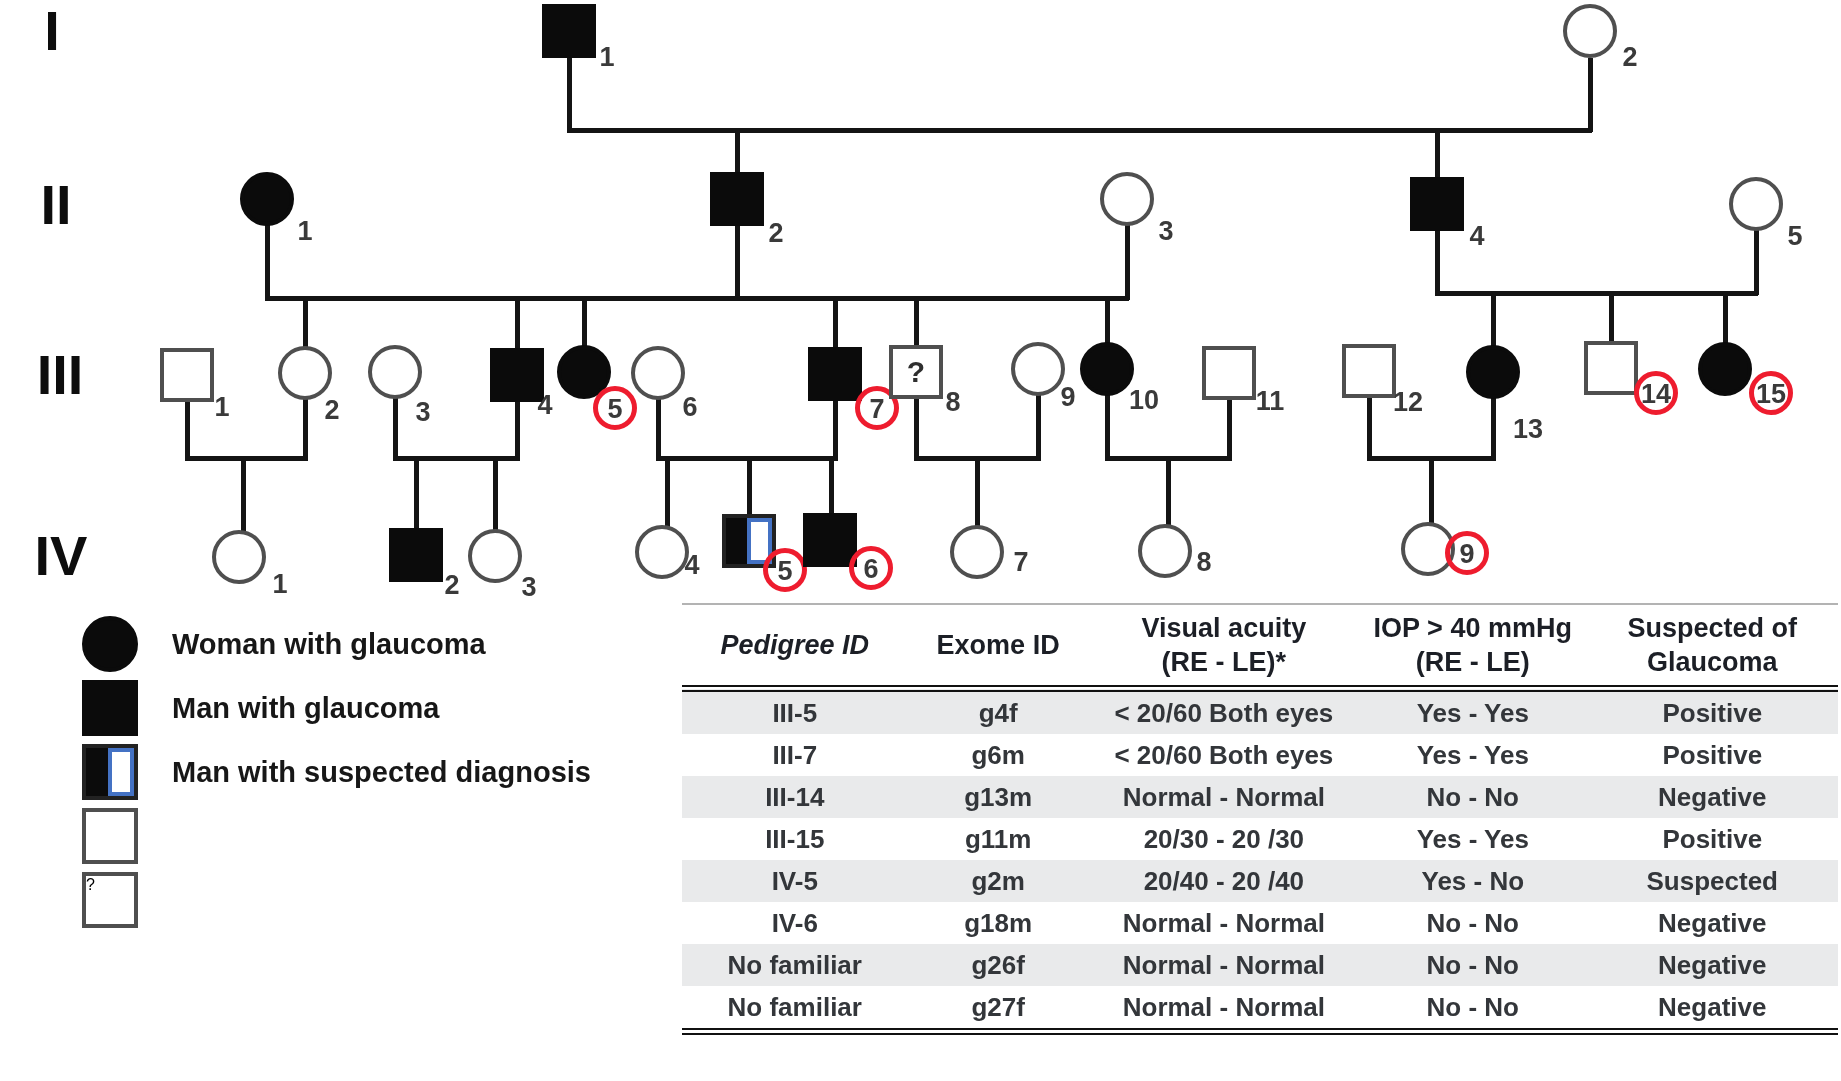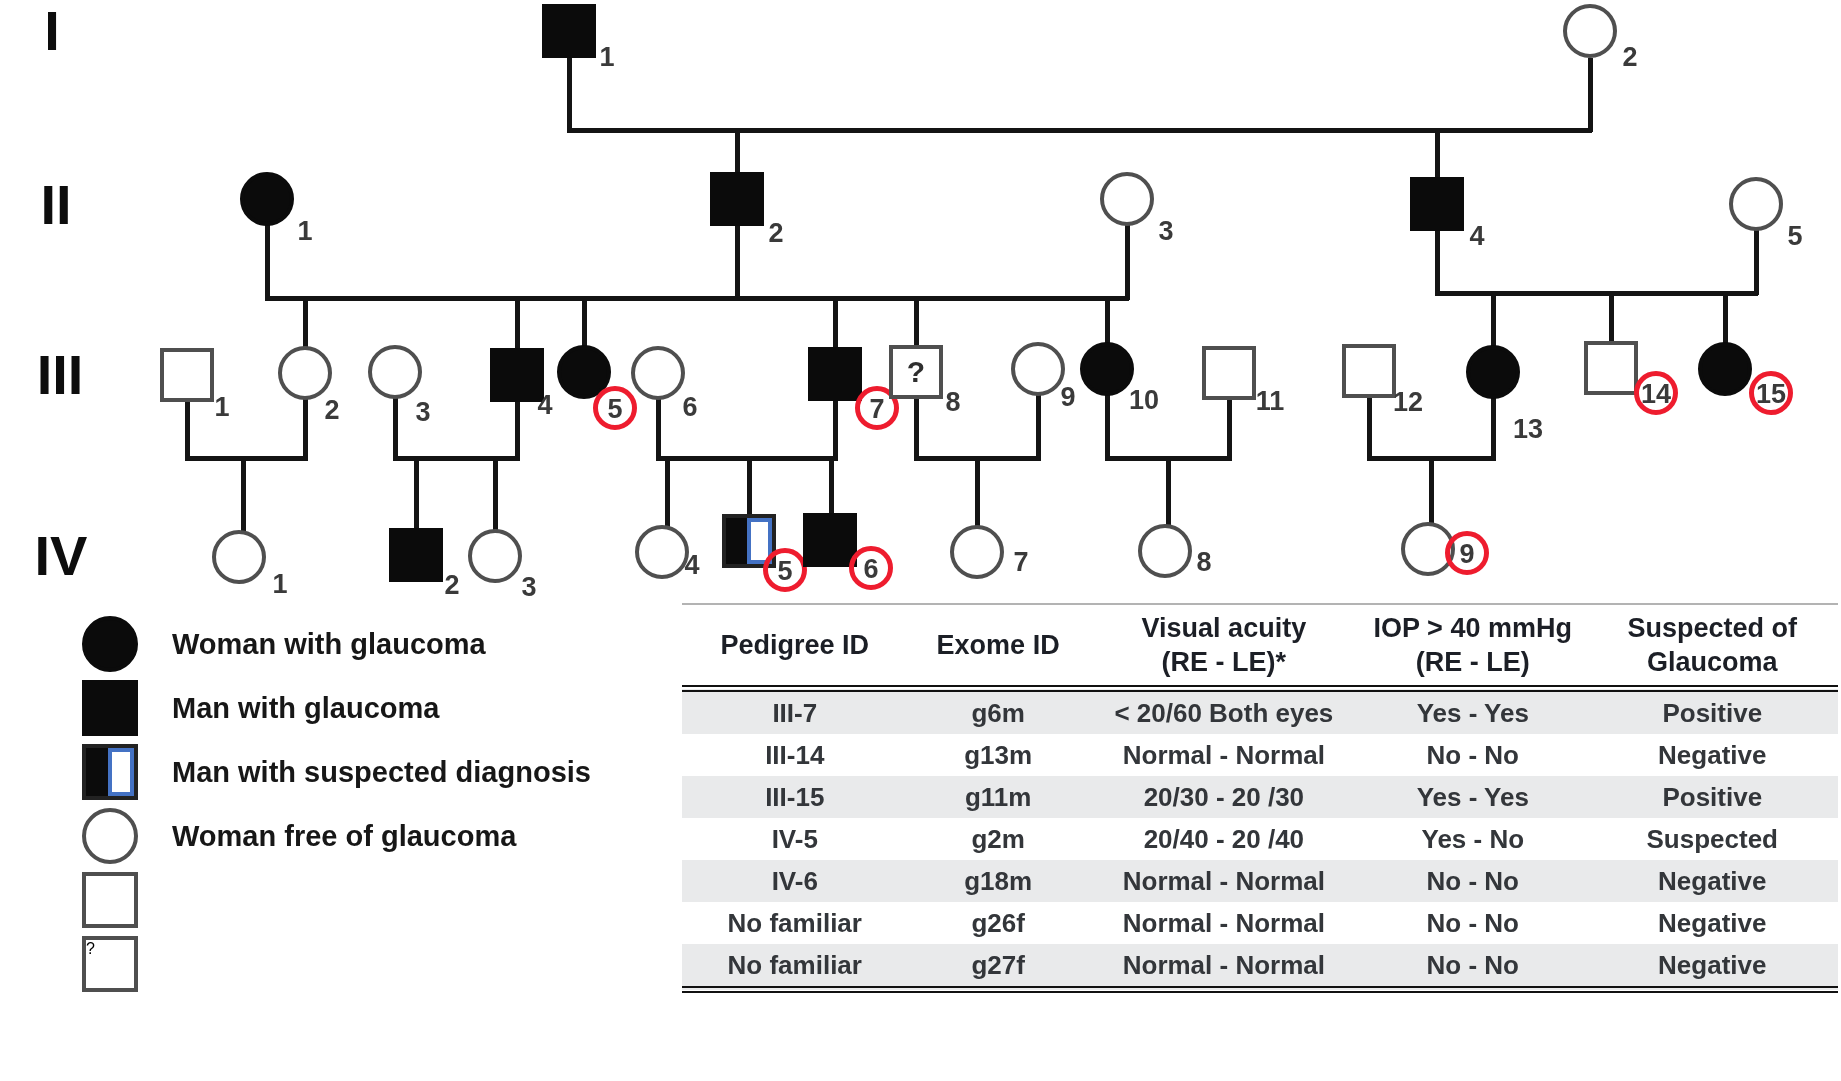--- a/index.html
+++ b/index.html
@@ -200,60 +200,61 @@
       <div class="legend-item">
         <div class="legend-symbol-box">
           <div class="lsym square suspected" style="width: 56px; height: 56px;">
             <div class="suspect-half"></div>
           </div>
         </div>
         <div class="legend-text">Man with suspected diagnosis</div>
       </div>
       <div class="legend-item">
         <div class="legend-symbol-box">
-          <div class="lsym circle unaffected" style="width: 56px; height: 56px;"></div>
-        </div>
-        <div class="legend-text">Woman free of glaucoma</div>
-      </div>
-      <div class="legend-item">
-        <div class="legend-symbol-box">
           <div class="lsym square unaffected" style="width: 56px; height: 56px;"></div>
         </div>
       </div>
       <div class="legend-item">
         <div class="legend-symbol-box">
           <div class="lsym square unknown" style="width: 56px; height: 56px;"><span class="qmark">?</span></div>
         </div>
       </div>
     </div>
 
   <table id="ptable">
     <thead>
         <tr>
-          <th style="width: 225px;">
+          <th style="width: 225px; font-style: italic;">
             <div>Pedigree ID</div>
           </th>
           <th style="width: 180px; margin-top: 23px;">
             <div>Exome ID</div>
           </th>
           <th style="width: 272px;">
             <div>Visual acuity</div>
             <div class="hline2">(RE - LE)*</div>
           </th>
           <th style="width: 228px;">
             <div>IOP &gt; 40 mmHg</div>
             <div class="hline2">(RE - LE)</div>
           </th>
           <th style="width: 251px;">
             <div>Suspected of</div>
             <div class="hline2">Glaucoma</div>
           </th>
         </tr>
       </thead>
     <tbody>
+        <tr>
+          <td>III-5</td>
+          <td>g4f</td>
+          <td>&lt; 20/60 Both eyes</td>
+          <td>Yes - Yes</td>
+          <td>Positive</td>
+        </tr>
         <tr>
           <td>III-7</td>
           <td>g6m</td>
           <td>&lt; 20/60 Both eyes</td>
           <td>Yes - Yes</td>
           <td>Positive</td>
         </tr>
         <tr>
           <td>III-14</td>
           <td>g13m</td>

